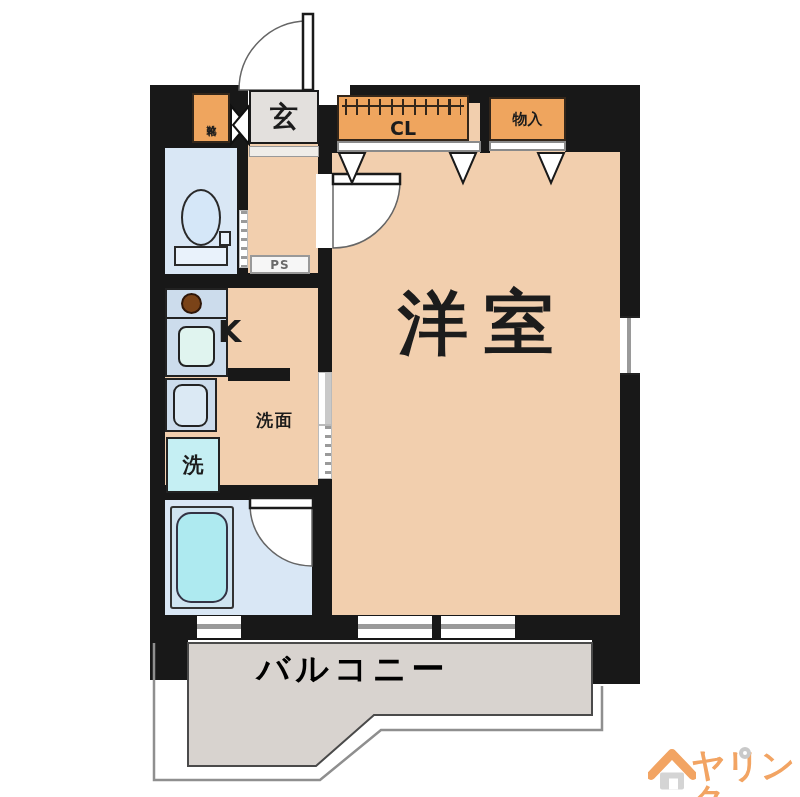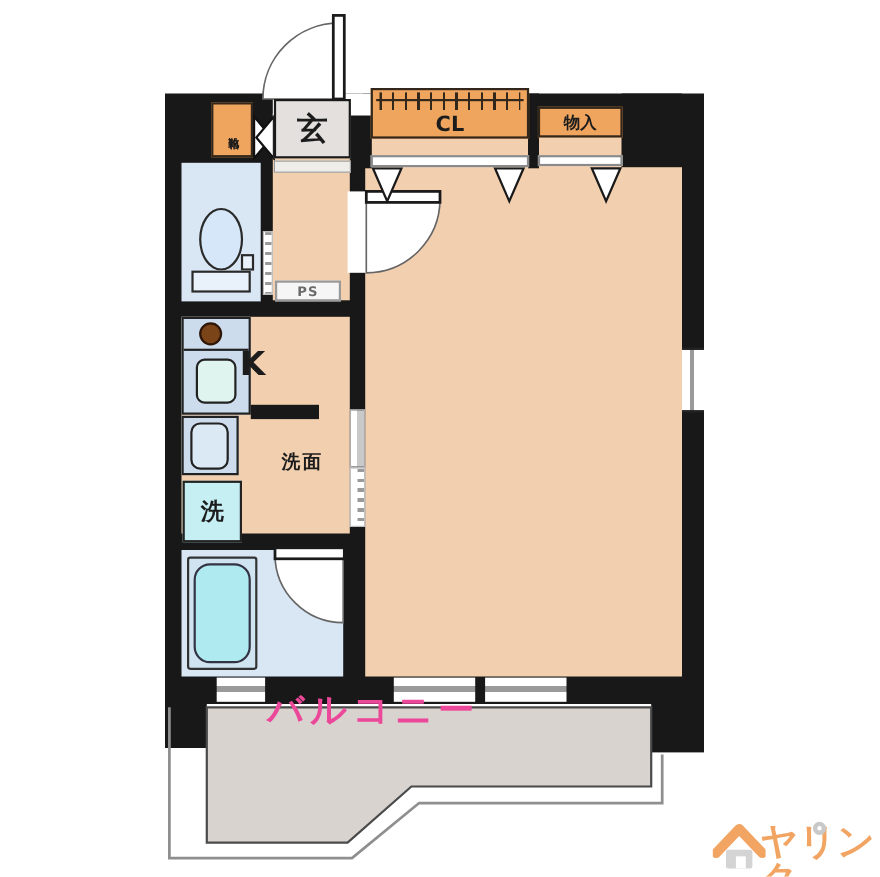--- a/index.html
+++ b/index.html
@@ -75,28 +75,28 @@
 
   <div class="a flex" style="left:249px;top:90px;width:70px;height:54px;background:var(--genkan);border:2px solid #1a1a1a;">
     <span class="lbl" style="font-size:28px;">玄</span>
   </div>
   <div class="a" style="left:249px;top:146px;width:70px;height:11px;background:#efede9;border:1.5px solid #999;"></div>
 
   <div class="a flex orangebox" style="left:192px;top:93px;width:38px;height:50px;">
     <span class="lbl" style="font-size:10px;writing-mode:vertical-rl;text-orientation:upright;letter-spacing:1px;">靴箱</span>
   </div>
 
-  <div class="a orangebox" style="left:337px;top:80px;width:144px;height:46px;">
+  <div class="a orangebox" style="left:337px;top:95px;width:132px;height:46px;">
     <div class="a" style="left:6px;right:6px;top:2px;height:16px;background-image:repeating-linear-gradient(90deg,#33261a 0 2px,transparent 2px 11.5px);"></div>
     <div class="a" style="left:3px;right:3px;top:8px;border-top:2.5px solid #33261a;"></div>
     <div class="a lbl" style="left:0;right:0;bottom:1px;text-align:center;font-size:19px;">CL</div>
   </div>
   <div class="a track" style="left:337px;top:141px;width:144px;height:11px;"></div>
 
-  <div class="a flex orangebox" style="left:489px;top:97px;width:77px;height:28px;text-align:right;">
+  <div class="a flex orangebox" style="left:489px;top:97px;width:77px;height:44px;text-align:right;">
     <span class="lbl" style="font-size:15px;">物入</span>
   </div>
   <div class="a track" style="left:489px;top:141px;width:77px;height:10px;"></div>
 
   <div class="a flex" style="left:250px;top:255px;width:60px;height:19px;background:#f6f6f6;border:2px solid #999;">
     <span class="lbl" style="font-size:12px;color:#6a6a6a;letter-spacing:1px;">PS</span>
   </div>
 
   <div class="a" style="left:181px;top:189px;width:40px;height:57px;background:#d5e7f8;border:2px solid #2a2a2a;border-radius:50%;"></div>
   <div class="a" style="left:219px;top:231px;width:12px;height:15px;background:#e9f2fb;border:2px solid #2a2a2a;"></div>
@@ -122,23 +122,24 @@
   </div>
 
   <div class="a" style="left:318px;top:372px;width:14px;height:53px;background:linear-gradient(to right,#fff 0 6px,#c9c9c9 6px 14px);border:1px solid #bbb;"></div>
   <div class="a dashdoor" style="left:318px;top:425px;width:14px;height:54px;"></div>
 
   <div class="a" style="left:170px;top:506px;width:64px;height:103px;background:#cfe4f0;border:2px solid #333;border-radius:3px;">
     <div style="position:absolute;left:4px;top:4px;right:4px;bottom:4px;background:var(--fixture_cyan);border:2.5px solid #334;border-radius:15px;"></div>
   </div>
 
   <div class="a" style="left:332px;top:288px;width:288px;text-align:center;">
+    <div class="lbl" style="font-size:70px;letter-spacing:16px;text-indent:16px;">洋室</div>
   </div>
 
-  <div class="a lbl" style="left:243px;top:628px;width:220px;font-size:33px;letter-spacing:5px;color:#ec4899;">バルコニー</div>
+  <div class="a lbl" style="left:243px;top:652px;width:220px;text-align:center;font-size:33px;letter-spacing:5px;color:#000000;">バルコニー</div>
 
   <svg class="a" style="left:648px;top:745px;" width="48" height="47" viewBox="0 0 48 46">
     <polyline points="3,30 24,8 45,30" fill="none" stroke="#f2a463" stroke-width="9" stroke-linecap="round" stroke-linejoin="round"></polyline>
     <rect x="12" y="27" width="24" height="17" rx="2" fill="#d4d4d4"></rect>
     <rect x="21" y="33" width="9" height="11" fill="#ffffff"></rect>
   </svg>
   <div class="a lbl" style="left:691px;top:748px;font-size:34px;color:var(--accent);">ヤリンク</div>
   <div class="a" style="left:739px;top:747px;width:12px;height:12px;border:4px solid #c9c9c9;border-radius:50%;background:#fff;"></div>
 
 </div>

